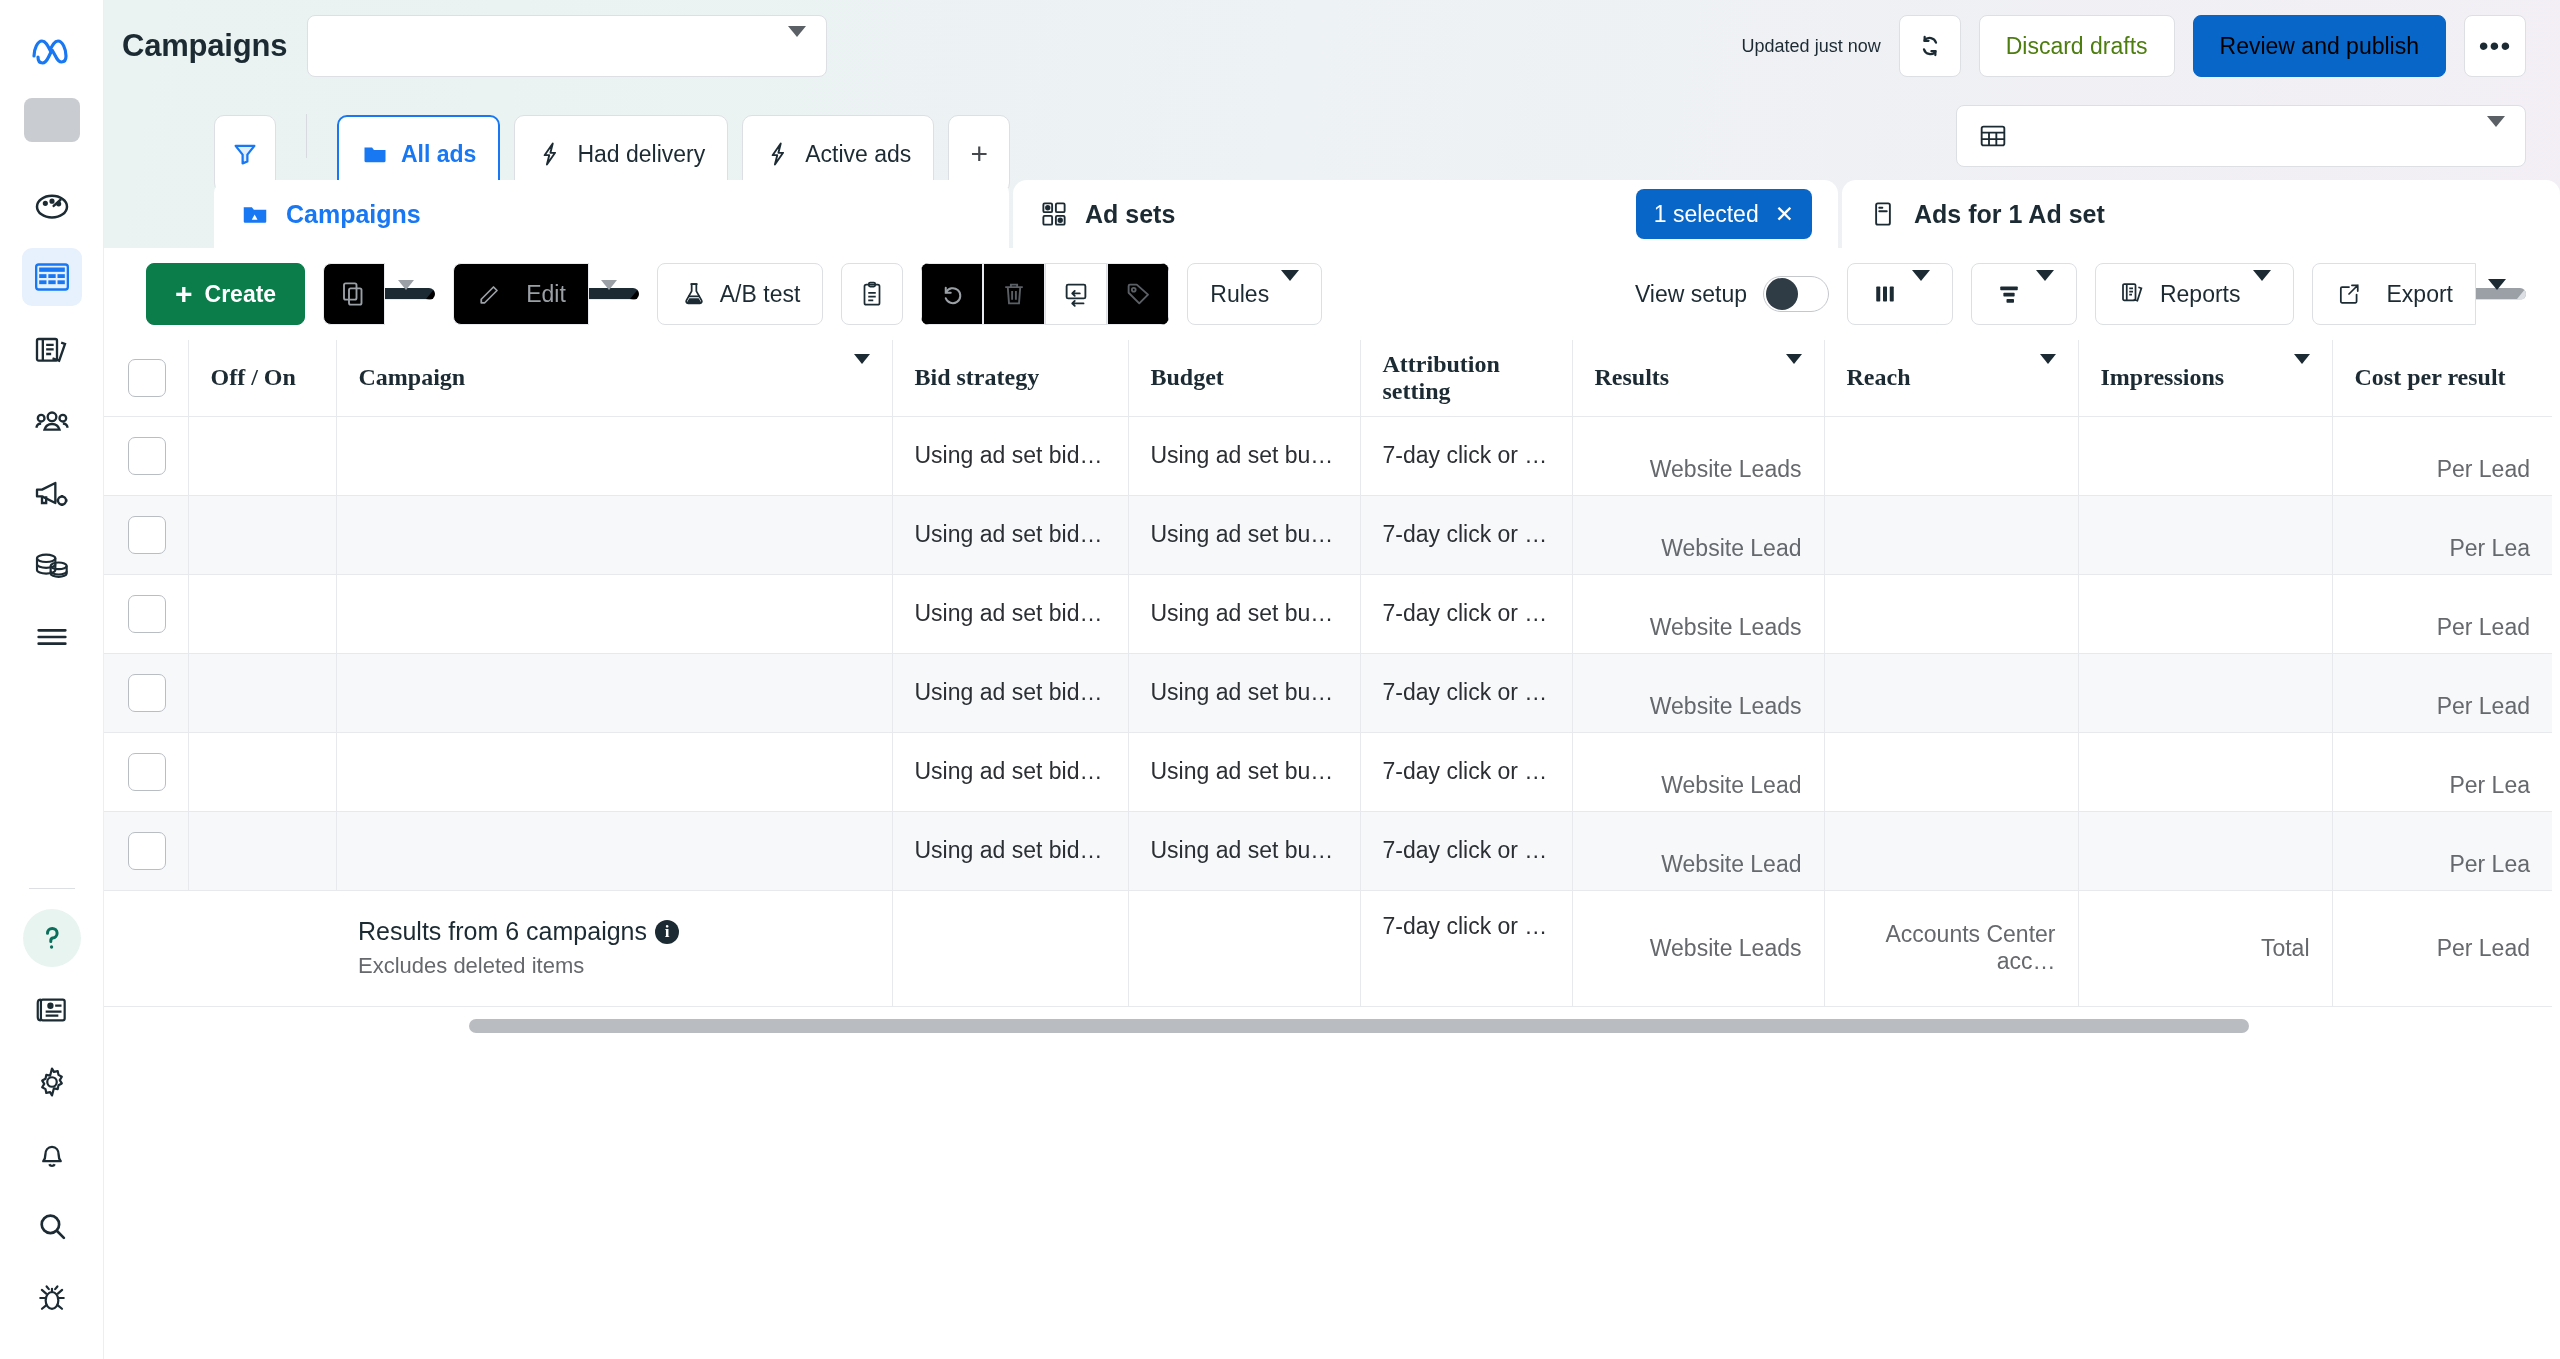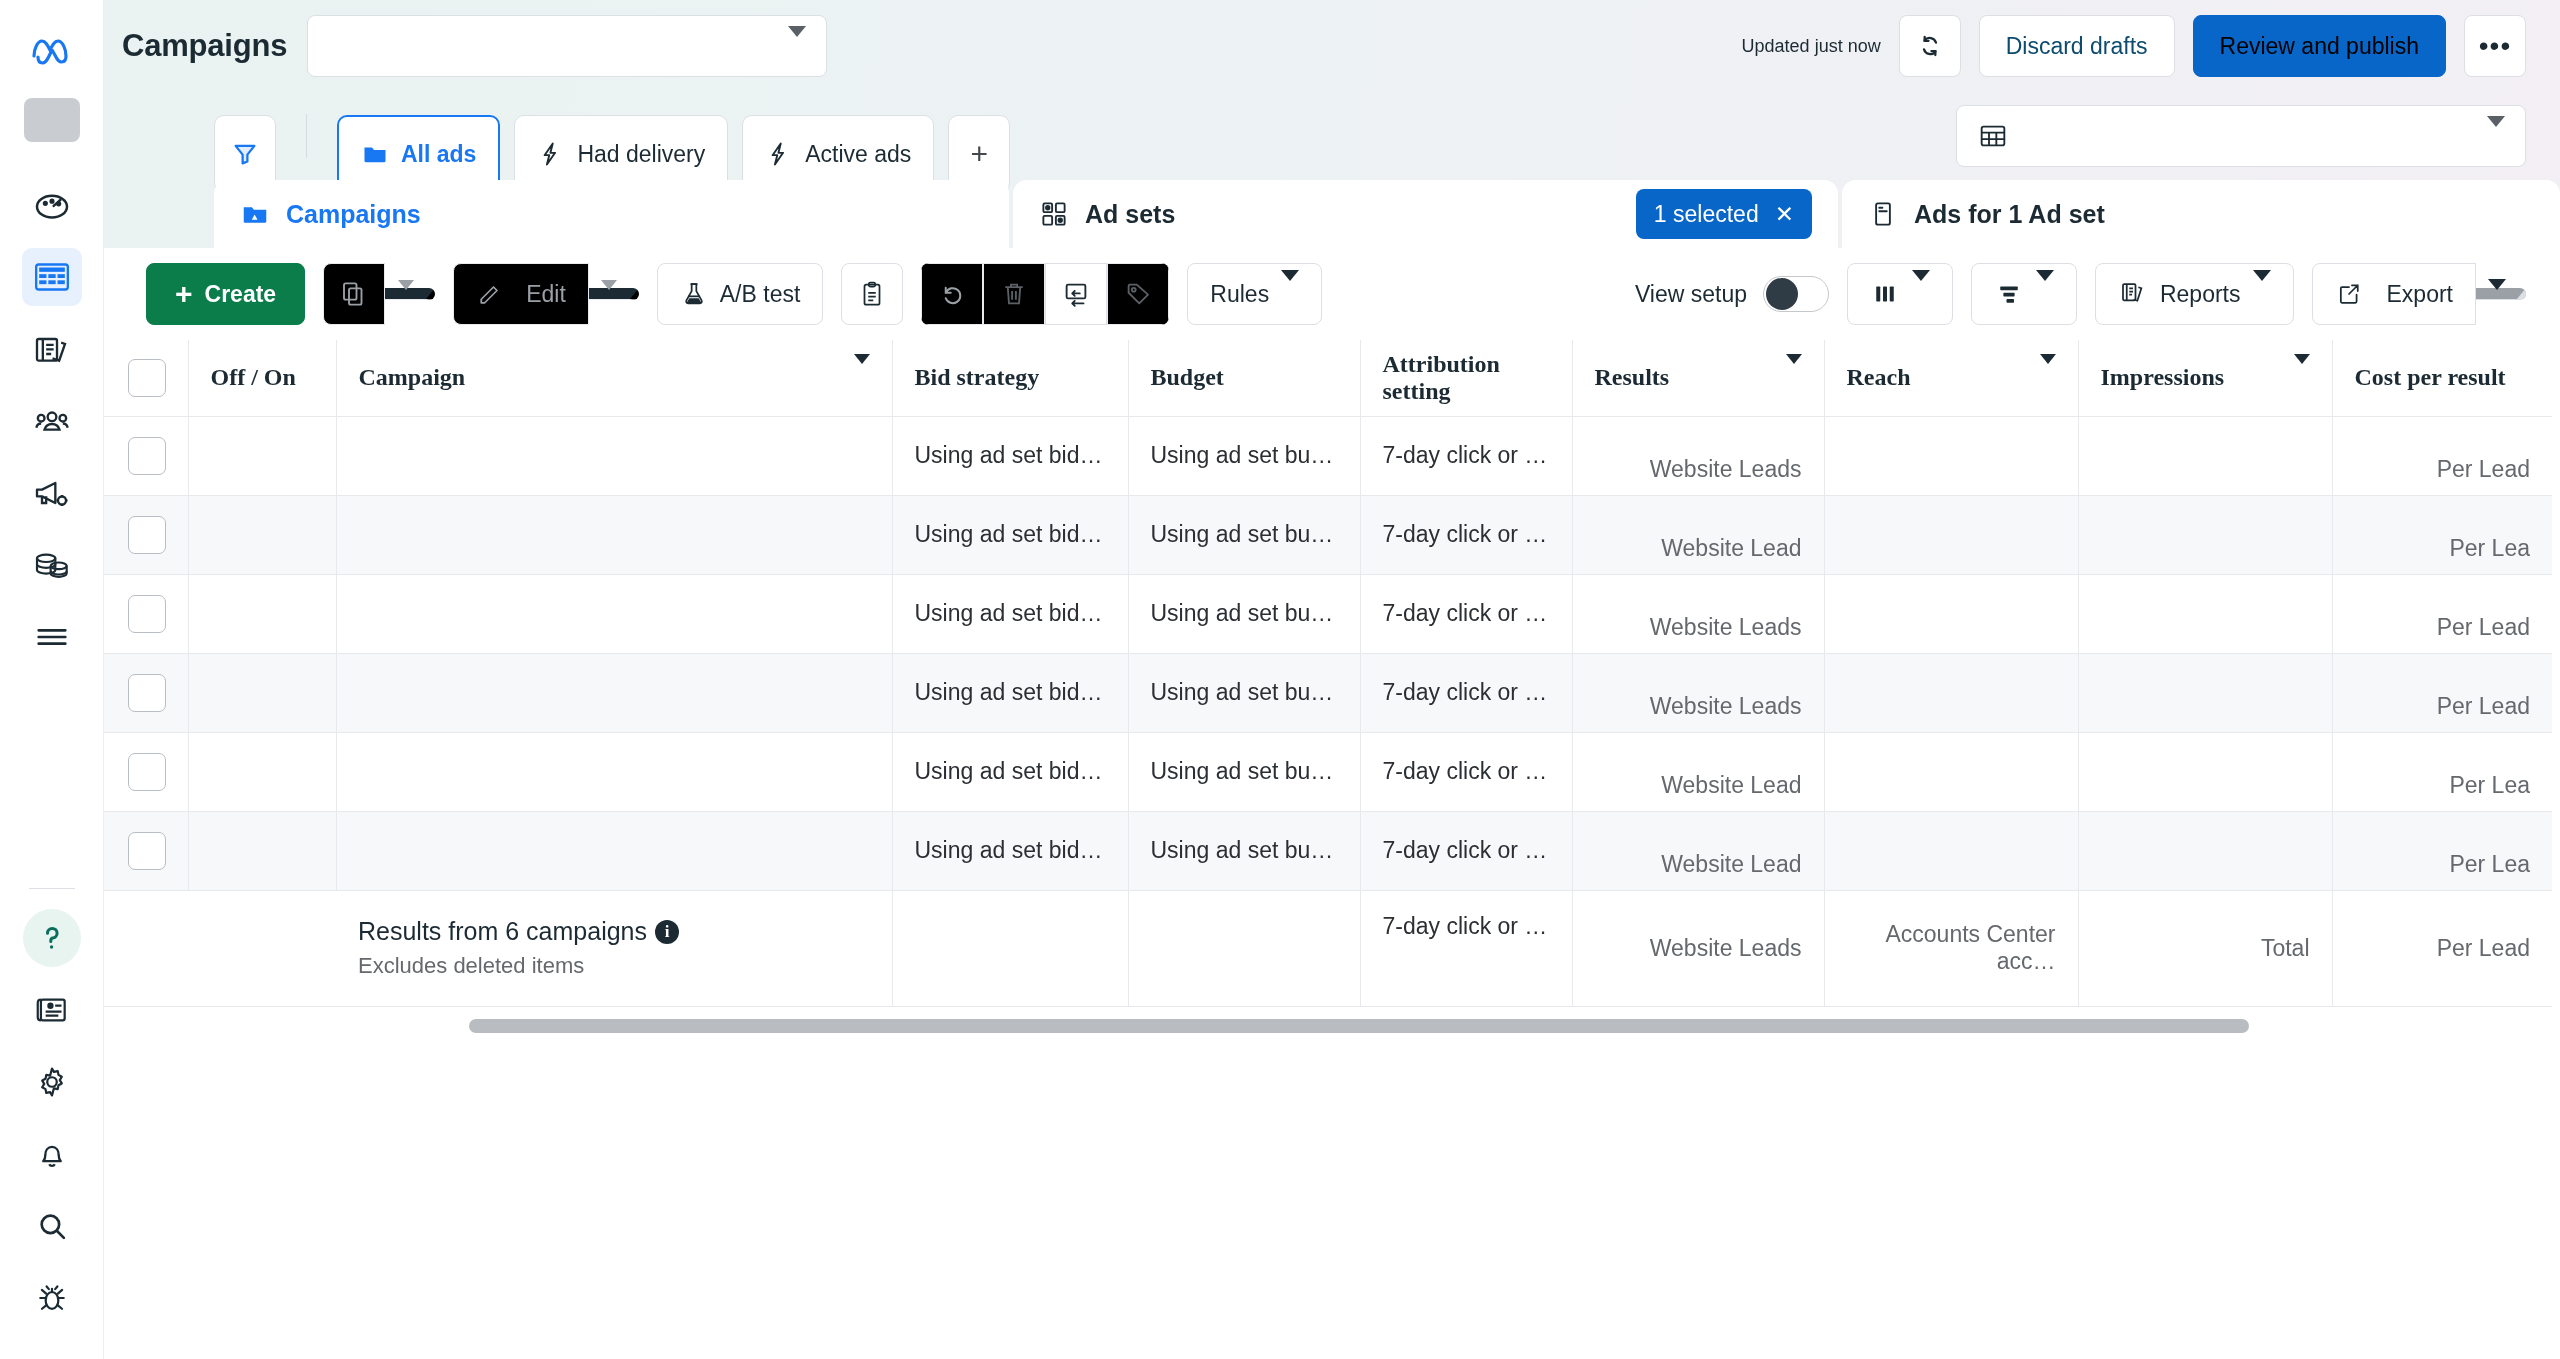--- a/index.html
+++ b/index.html
@@ -48,21 +48,21 @@
   .hdr-right { margin-left: auto; display: flex; align-items: center; gap: 18px; }
   .hdr-note { font-size: 18px; color: #1c2b33; }
   .ico-btn {
     background: #fff; border: 1px solid #dcdfe3; border-radius: 8px;
     height: 62px; min-width: 62px; display: flex; align-items: center; justify-content: center;
     cursor: pointer;
   }
   .btn {
     background: #fff; border: 1px solid #dcdfe3; border-radius: 8px; height: 62px;
     display: flex; align-items: center; justify-content: center; padding: 0 26px;
-    font-size: 23px; color: #0c4a6e; cursor: pointer; white-space: nowrap;
+    font-size: 23px; color: #4d7c0f; cursor: pointer; white-space: nowrap;
   }
   .btn.primary { background: #0866c8; border-color: #0866c8; color: #000000; font-weight: 400; }
 
   
   .filterbar { height: 88px; flex: 0 0 88px; display: flex; align-items: center; padding: 0 34px 0 110px; gap: 0; }
   .fb-group { display: flex; align-items: center; gap: 14px; }
   .fb-pill {
     background: #fff; border: 1px solid #dcdfe3; border-radius: 10px; height: 78px;
     display: flex; align-items: center; gap: 12px; padding: 0 22px;
     font-size: 23px; color: #1c2b33; cursor: pointer; white-space: nowrap; margin-top: 36px;

